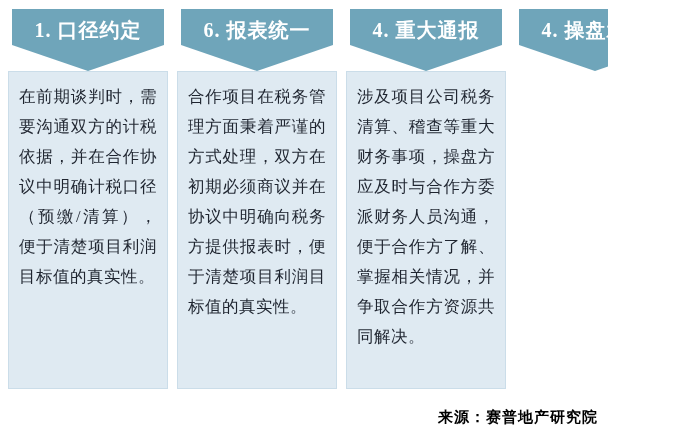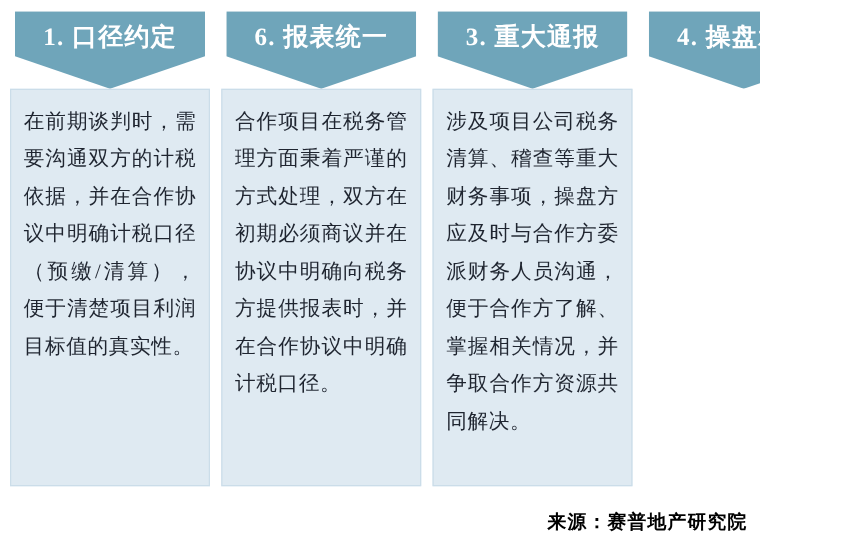--- a/index.html
+++ b/index.html
@@ -89,27 +89,27 @@
       <div class="card">
         <p class="card-text">在前期谈判时，需要沟通双方的计税依据，并在合作协议中明确计税口径（预缴/清算），便于清楚项目利润目标值的真实性。</p>
       </div>
     </div>
 
     <div class="column">
       <div class="banner">
         <span class="banner-label">6. 报表统一</span>
       </div>
       <div class="card">
-        <p class="card-text">合作项目在税务管理方面秉着严谨的方式处理，双方在初期必须商议并在协议中明确向税务方提供报表时，并在合作协议中明确计税口径。</p>
+        <p class="card-text">合作项目在税务管理方面秉着严谨的方式处理，双方在初期必须商议并在协议中明确向税务方提供报表时，便于清楚项目利润目标值的真实性。</p>
       </div>
     </div>
 
     <div class="column">
       <div class="banner">
-        <span class="banner-label">3. 重大通报</span>
+        <span class="banner-label">4. 重大通报</span>
       </div>
       <div class="card">
         <p class="card-text">涉及项目公司税务清算、稽查等重大财务事项，操盘方应及时与合作方委派财务人员沟通，便于合作方了解、掌握相关情况，并争取合作方资源共同解决。</p>
       </div>
     </div>
 
     <div class="column">
       <div class="banner">
         <span class="banner-label">4. 操盘承责</span>
       </div>

